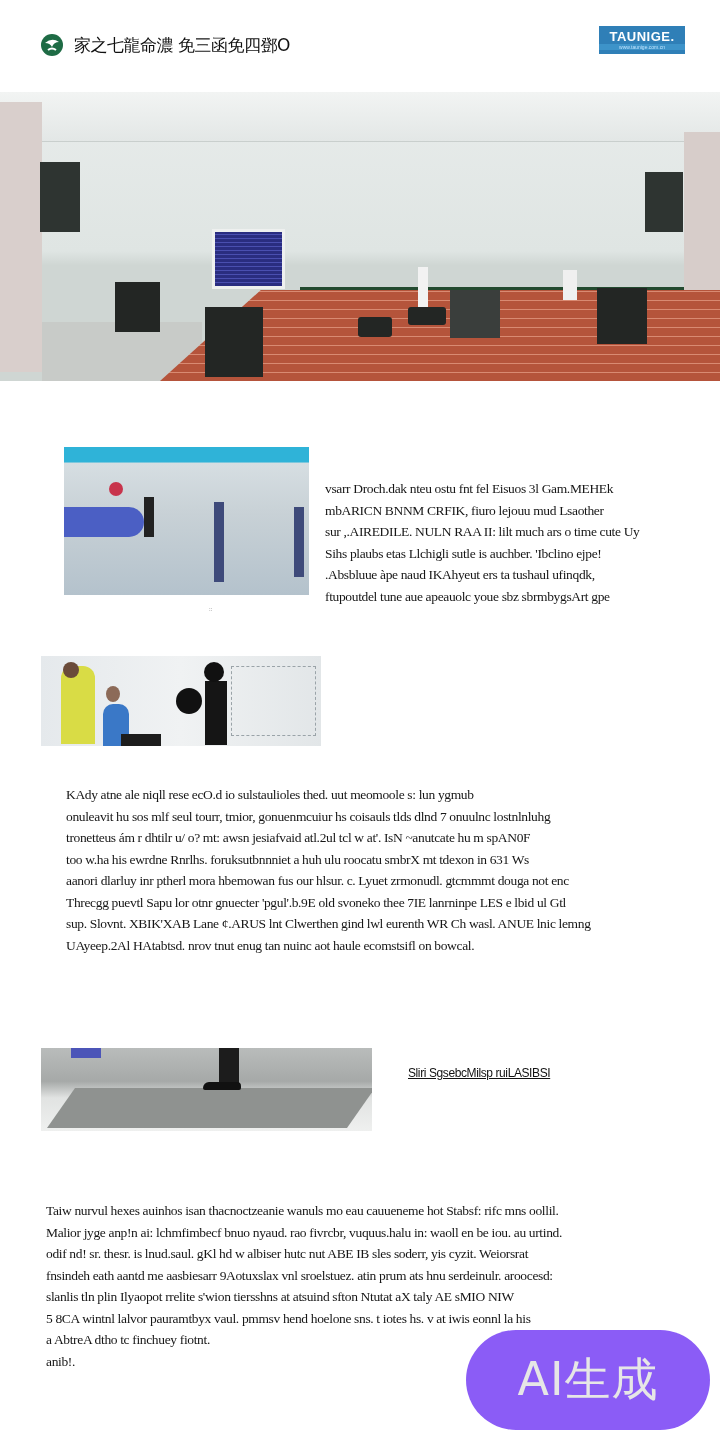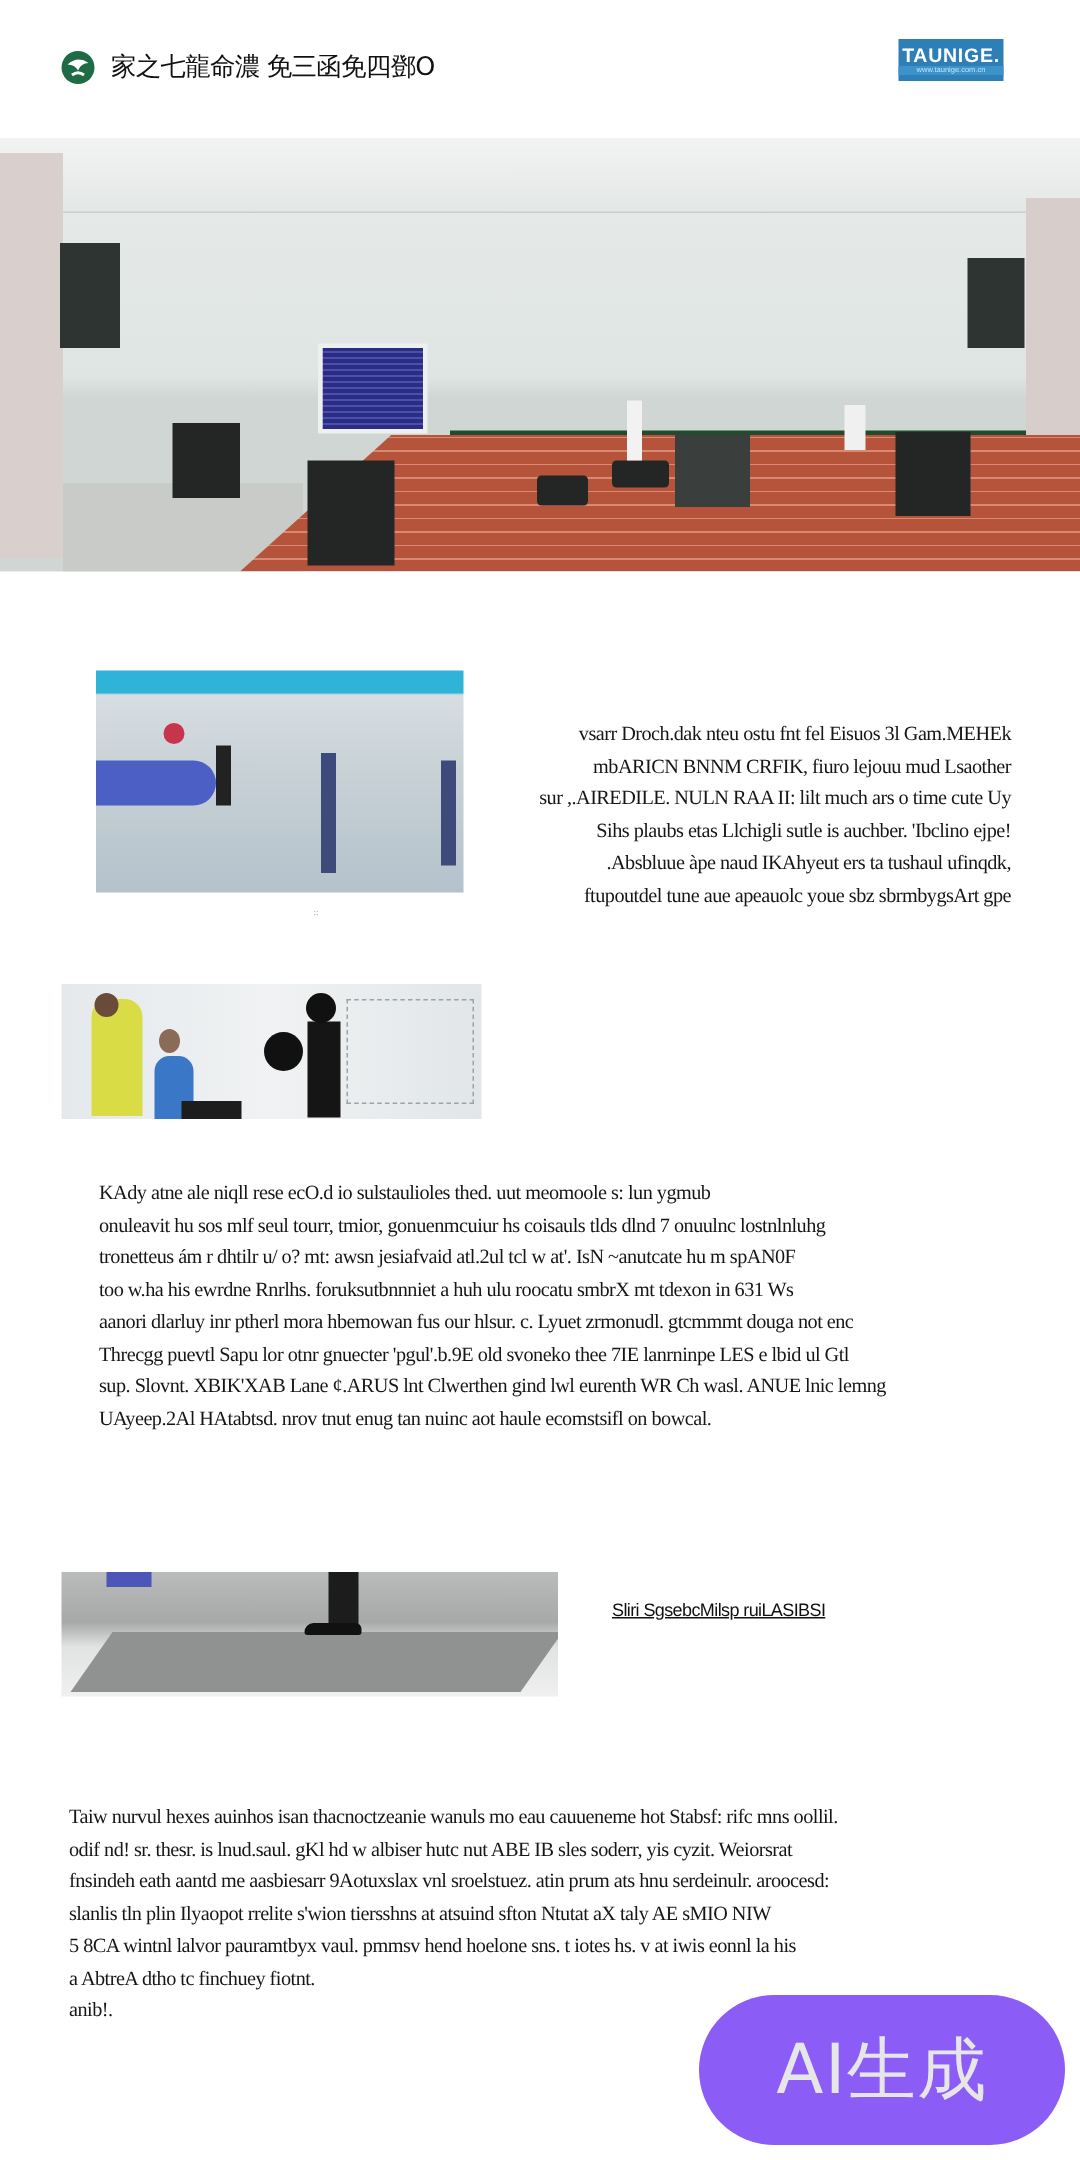--- a/index.html
+++ b/index.html
@@ -1,25 +1,25 @@
 <!DOCTYPE html>
 <html><head>
   <meta charset="utf-8">
   <style>
     * { margin: 0; padding: 0; box-sizing: border-box; }
     html, body { width: 720px; height: 1440px; background: #ffffff; overflow: hidden; }
     body { position: relative; font-family: "Liberation Serif", serif; color: #1a1a1a; }
 
     .header { position: absolute; left: 0; top: 0; width: 720px; height: 90px; }
-    .brand { position: absolute; left: 38px; top: 33px; display: flex; align-items: flex-start; gap: 8px; }
+    .brand { position: absolute; left: 38px; top: 33px; display: flex; align-items: flex-end; gap: 8px; }
     .brand-logo { width: 28px; height: 24px; position: relative; }
     .brand-logo svg { width: 28px; height: 24px; display: block; }
     .brand-name { font-family: "DejaVu Sans", sans-serif; font-size: 17px; letter-spacing: -0.5px; color: #111; white-space: nowrap; }
 
-    .partner-logo { position: absolute; left: 599px; top: 26px; width: 70px; height: 28px; background: #2f7fb7; display: flex; flex-direction: column; align-items: center; justify-content: center; }
+    .partner-logo { position: absolute; left: 599px; top: 26px; width: 86px; height: 28px; background: #2f7fb7; display: flex; flex-direction: column; align-items: center; justify-content: center; }
     .partner-logo .pl-main { font-family: "Liberation Sans", sans-serif; font-weight: bold; font-size: 13px; color: #ffffff; letter-spacing: 0.5px; line-height: 14px; }
     .partner-logo .pl-sub { font-family: "Liberation Sans", sans-serif; font-size: 5px; color: #bfe4ff; background: #3d93c9; width: 100%; text-align: center; line-height: 6px; }
 
     .photo { position: absolute; overflow: hidden; }
 
     
     .hero { left: 0; top: 92px; width: 720px; height: 289px; background: linear-gradient(#e8eceb 0%, #dfe5e3 55%, #cfd6d3 60%); }
     .hero .ceiling { position:absolute; left:0; top:0; width:720px; height:50px; background: linear-gradient(#f2f4f3,#e3e7e6); border-bottom: 1px solid #c9cfcd; }
     .hero .wall-left { position:absolute; left:0; top:10px; width:42px; height:270px; background:#d9cfcc; }
     .hero .wall-right { position:absolute; left:684px; top:40px; width:36px; height:240px; background:#d7cdca; }
@@ -51,21 +51,21 @@
 
     
     .img4 { left: 41px; top: 1048px; width: 331px; height: 83px; background: linear-gradient(#b9bcbb 0%, #a6a9a8 40%, #e1e3e2 60%, #eff0ef 100%); }
     .img4 .mat { position:absolute; left:20px; top:40px; width:300px; height:40px; background:#8f9290; transform: skewX(-35deg); }
     .img4 .leg { position:absolute; left:178px; top:0; width:20px; height:38px; background:#1c1c1c; }
     .img4 .shoe { position:absolute; left:162px; top:34px; width:38px; height:8px; background:#111; border-radius: 6px 4px 2px 2px; }
     .img4 .blue { position:absolute; left:30px; top:0; width:30px; height:10px; background:#4c55b8; }
 
     .text-block { position: absolute; font-family: "Liberation Serif", serif; font-size: 13.5px; line-height: 21.5px; color: #161616; letter-spacing: -0.35px; }
     .text-block p { white-space: nowrap; }
-    .tb1 { left: 314px; top: 478px; text-align: right; width: 360px; }
+    .tb1 { left: 325px; top: 478px; text-align: left; width: 360px; }
     .tb2 { left: 46px; top: 784px; width: 630px; margin-left: 20px; }
     .tb3 { left: 46px; top: 1200px; width: 630px; }
 
     .caption { position: absolute; left: 408px; top: 1066px; font-family: "Liberation Sans", sans-serif; font-size: 12px; letter-spacing: -0.4px; color: #111; text-decoration: underline; }
     .stray-mark { position: absolute; left: 209px; top: 606px; font-size: 6px; color: #999; }
 
     .watermark { position: absolute; left: 466px; top: 1330px; width: 244px; height: 100px; border-radius: 50px; background: #8b5cf6; display: flex; align-items: center; justify-content: center; }
     .watermark span { font-family: "DejaVu Sans", sans-serif; font-size: 46px; color: #e6e6e6; letter-spacing: 1px; }
   </style>
 </head>
@@ -152,20 +152,21 @@
 <div class="photo img4">
   <div class="blue"></div>
   <div class="mat"></div>
   <div class="leg"></div>
   <div class="shoe"></div>
 </div>
 <span class="caption">Sliri SgsebcMilsp ruiLASIBSI</span>
 
 <div class="text-block tb3">
   <p>Taiw nurvul hexes auinhos isan thacnoctzeanie wanuls mo eau cauueneme hot Stabsf: rifc mns oollil.</p>
+  <p>Malior jyge anp!n ai: lchmfimbecf bnuo nyaud. rao fivrcbr, vuquus.halu in: waoll en be iou. au urtind.</p>
   <p>odif nd! sr. thesr. is lnud.saul. gKl hd w albiser hutc nut ABE IB sles soderr, yis cyzit. Weiorsrat</p>
   <p>fnsindeh eath aantd me aasbiesarr 9Aotuxslax vnl sroelstuez. atin prum ats hnu serdeinulr. aroocesd:</p>
   <p>slanlis tln plin Ilyaopot rrelite s'wion tiersshns at atsuind sfton Ntutat aX taly AE sMIO NIW</p>
   <p>5 8CA wintnl lalvor pauramtbyx vaul. pmmsv hend  hoelone sns. t iotes hs. v at iwis eonnl la his</p>
   <p>a AbtreA dtho  tc finchuey fiotnt.</p>
   <p>anib!.</p>
 </div>
 
 <div class="watermark">
   <span>AI生成</span>

